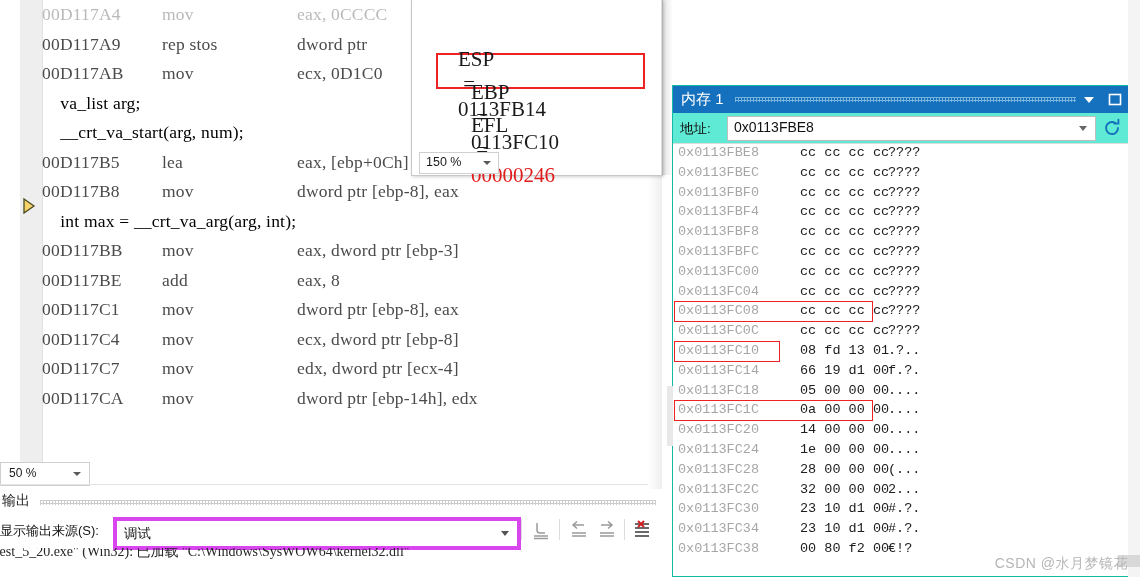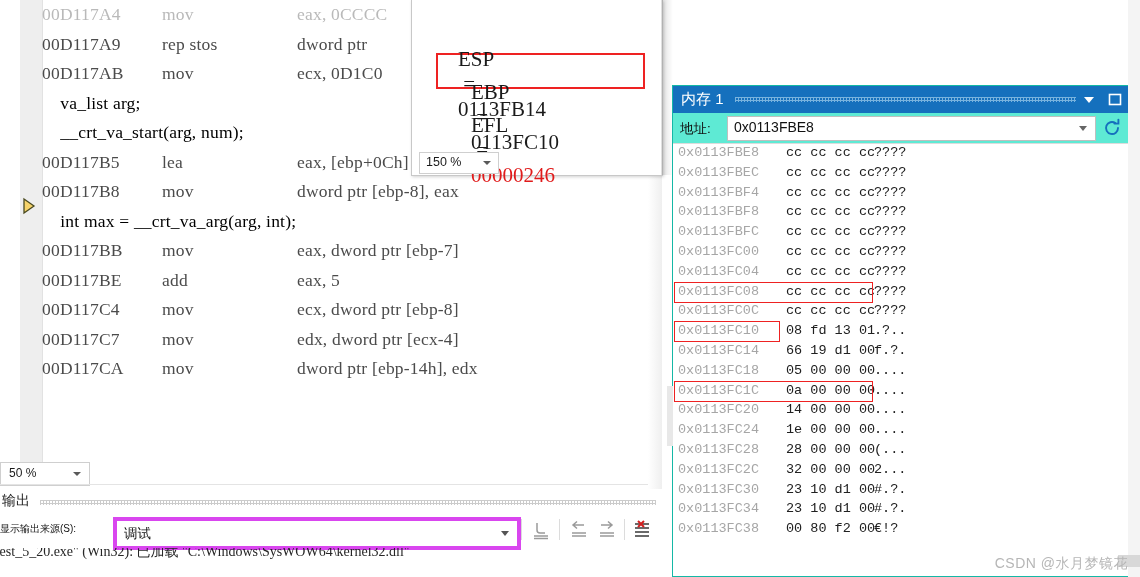--- a/index.html
+++ b/index.html
@@ -57,21 +57,21 @@
   }
   #output-title .otxt{position:absolute;left:2px;top:3px;font-size:14px;color:#1a1a1a;}
   #output-title .dots{
     position:absolute;left:40px;top:11px;right:4px;height:5px;
     background-image:
       repeating-linear-gradient(to right,#c3c3c3 0 1px,transparent 1px 3px),
       repeating-linear-gradient(to bottom,#c3c3c3 0 1px,transparent 1px 3px);
     background-size:3px 3px;opacity:.85;
   }
   #output-toolbar{position:absolute;left:0;top:26px;width:660px;height:32px;}
-  #ot-label{position:absolute;left:0px;top:7px;font-size:10px;color:#111;}
+  #ot-label{position:absolute;left:0px;top:7px;font-size:13px;color:#111;}
   #ot-combo{
     position:absolute;left:113px;top:2px;width:400px;height:25px;
     border:4px solid #d946ef;background:#fff;
   }
   #ot-combo .cv{position:absolute;left:7px;top:4px;font-size:13.5px;color:#111;}
   #ot-combo .carrow{position:absolute;right:8px;top:10px;width:0;height:0;
     border-left:4px solid transparent;border-right:4px solid transparent;border-top:5px solid #555;}
   .ot-sep{position:absolute;top:4px;width:1px;height:21px;background:#dcdcdc;}
   .ot-btn{position:absolute;top:4px;width:26px;height:21px;}
   #output-text{
@@ -142,21 +142,21 @@
   #mt-refresh{position:absolute;left:428px;top:4px;width:22px;height:22px;}
   #mt-sep{position:absolute;left:458px;top:5px;width:1px;height:20px;background:#d2d2d2;}
   #mt-overflow{position:absolute;left:466px;top:6px;font-size:11px;color:#555;}
   #mem-rows{
     position:absolute;left:0;top:57px;width:458px;bottom:0;overflow:hidden;
     font-family:"Liberation Mono","DejaVu Sans Mono",monospace;
     font-size:13.5px;
   }
   .mrow{position:relative;height:19.8px;line-height:19.8px;white-space:pre;}
   .mrow .maddr{display:inline-block;width:108px;padding-left:5px;color:#a6a6a6;}
-  .mrow .mbytes{display:inline-block;width:88px;color:#202020;}
+  .mrow .mbytes{display:inline-block;width:88px;color:#202020;margin-left:14px;}
   .mrow .mascii{display:inline-block;color:#202020;}
   .mbox{position:absolute;border:1.6px solid #ee2222;pointer-events:none;}
   #mem-vscroll{position:absolute;right:1px;top:57px;width:16px;bottom:1px;background:#f5f5f5;}
   #mem-vscroll .up{position:absolute;left:0;top:0;width:16px;height:16px;}
   #mem-vscroll .thumb{position:absolute;left:0;top:18px;width:16px;height:90px;background:#cdcdcd;}
   
   #mem-leftnub{position:absolute;left:-6px;top:300px;width:6px;height:60px;background:#e8e8e8;}
 
   
   #outer-right{position:absolute;left:1128px;top:0;width:12px;height:577px;background:#f4f4f4;}
@@ -180,22 +180,23 @@
   <div id="code-gutter"></div>
   <div id="code-lines">
       <div class="cl first"><span class="addr">00D117A4</span><span class="mnem">mov</span><span class="ops">eax, 0CCCC</span></div>
       <div class="cl"><span class="addr">00D117A9</span><span class="mnem">rep stos</span><span class="ops">dword ptr</span></div>
       <div class="cl"><span class="addr">00D117AB</span><span class="mnem">mov</span><span class="ops">ecx, 0D1C0</span></div>
       <div class="cl src"><span>    va_list arg;</span></div>
       <div class="cl src"><span>    __crt_va_start(arg, num);</span></div>
       <div class="cl"><span class="addr">00D117B5</span><span class="mnem">lea</span><span class="ops">eax, [ebp+0Ch]</span></div>
       <div class="cl"><span class="addr">00D117B8</span><span class="mnem">mov</span><span class="ops">dword ptr [ebp-8], eax</span></div>
       <div class="cl src"><span>    int max = __crt_va_arg(arg, int);</span></div>
-      <div class="cl"><span class="addr">00D117BB</span><span class="mnem">mov</span><span class="ops">eax, dword ptr [ebp-7]</span></div>
-      <div class="cl"><span class="addr">00D117BE</span><span class="mnem">add</span><span class="ops">eax, 5</span></div>
+      <div class="cl"><span class="addr">00D117BB</span><span class="mnem">mov</span><span class="ops">eax, dword ptr [ebp-3]</span></div>
+      <div class="cl"><span class="addr">00D117BE</span><span class="mnem">add</span><span class="ops">eax, 8</span></div>
+      <div class="cl"><span class="addr">00D117C1</span><span class="mnem">mov</span><span class="ops">dword ptr [ebp-8], eax</span></div>
       <div class="cl"><span class="addr">00D117C4</span><span class="mnem">mov</span><span class="ops">ecx, dword ptr [ebp-8]</span></div>
       <div class="cl"><span class="addr">00D117C7</span><span class="mnem">mov</span><span class="ops">edx, dword ptr [ecx-4]</span></div>
       <div class="cl"><span class="addr">00D117CA</span><span class="mnem">mov</span><span class="ops">dword ptr [ebp-14h], edx</span></div>
     </div>
   <div id="ip-arrow">
     <svg width="20" height="20" viewBox="0 0 20 20">
       <path d="M3 3 L13 10 L3 17 Z" fill="#f6d36a" stroke="#4a4a20" stroke-width="1.3"></path>
     </svg>
   </div>
 </div>
@@ -265,20 +266,21 @@
         <path d="M17.4 2.6 L17.4 6.6 L13.4 6.6" fill="none" stroke="#1570bd" stroke-width="1.9" stroke-linecap="round"></path>
       </svg>
     </span>
     <span id="mt-sep"></span>
     <span id="mt-overflow">»</span>
   </div>
 
   <div id="mem-rows">
       <div class="mrow"><span class="maddr">0x0113FBE8</span><span class="mbytes">cc cc cc cc</span><span class="mascii">????</span></div>
       <div class="mrow"><span class="maddr">0x0113FBEC</span><span class="mbytes">cc cc cc cc</span><span class="mascii">????</span></div>
+      <div class="mrow"><span class="maddr">0x0113FBF0</span><span class="mbytes">cc cc cc cc</span><span class="mascii">????</span></div>
       <div class="mrow"><span class="maddr">0x0113FBF4</span><span class="mbytes">cc cc cc cc</span><span class="mascii">????</span></div>
       <div class="mrow"><span class="maddr">0x0113FBF8</span><span class="mbytes">cc cc cc cc</span><span class="mascii">????</span></div>
       <div class="mrow"><span class="maddr">0x0113FBFC</span><span class="mbytes">cc cc cc cc</span><span class="mascii">????</span></div>
       <div class="mrow"><span class="maddr">0x0113FC00</span><span class="mbytes">cc cc cc cc</span><span class="mascii">????</span></div>
       <div class="mrow"><span class="maddr">0x0113FC04</span><span class="mbytes">cc cc cc cc</span><span class="mascii">????</span></div>
       <div class="mrow"><span class="maddr">0x0113FC08</span><span class="mbytes">cc cc cc cc</span><span class="mascii">????</span><span class="mbox" style="top: 0px; height: 19px; left: 1px; width: 197px;"></span></div>
       <div class="mrow"><span class="maddr">0x0113FC0C</span><span class="mbytes">cc cc cc cc</span><span class="mascii">????</span></div>
       <div class="mrow"><span class="maddr">0x0113FC10</span><span class="mbytes">08 fd 13 01</span><span class="mascii">.?..</span><span class="mbox" style="top: 0px; height: 19px; left: 1px; width: 104px;"></span></div>
       <div class="mrow"><span class="maddr">0x0113FC14</span><span class="mbytes">66 19 d1 00</span><span class="mascii">f.?.</span></div>
       <div class="mrow"><span class="maddr">0x0113FC18</span><span class="mbytes">05 00 00 00</span><span class="mascii">....</span></div>

